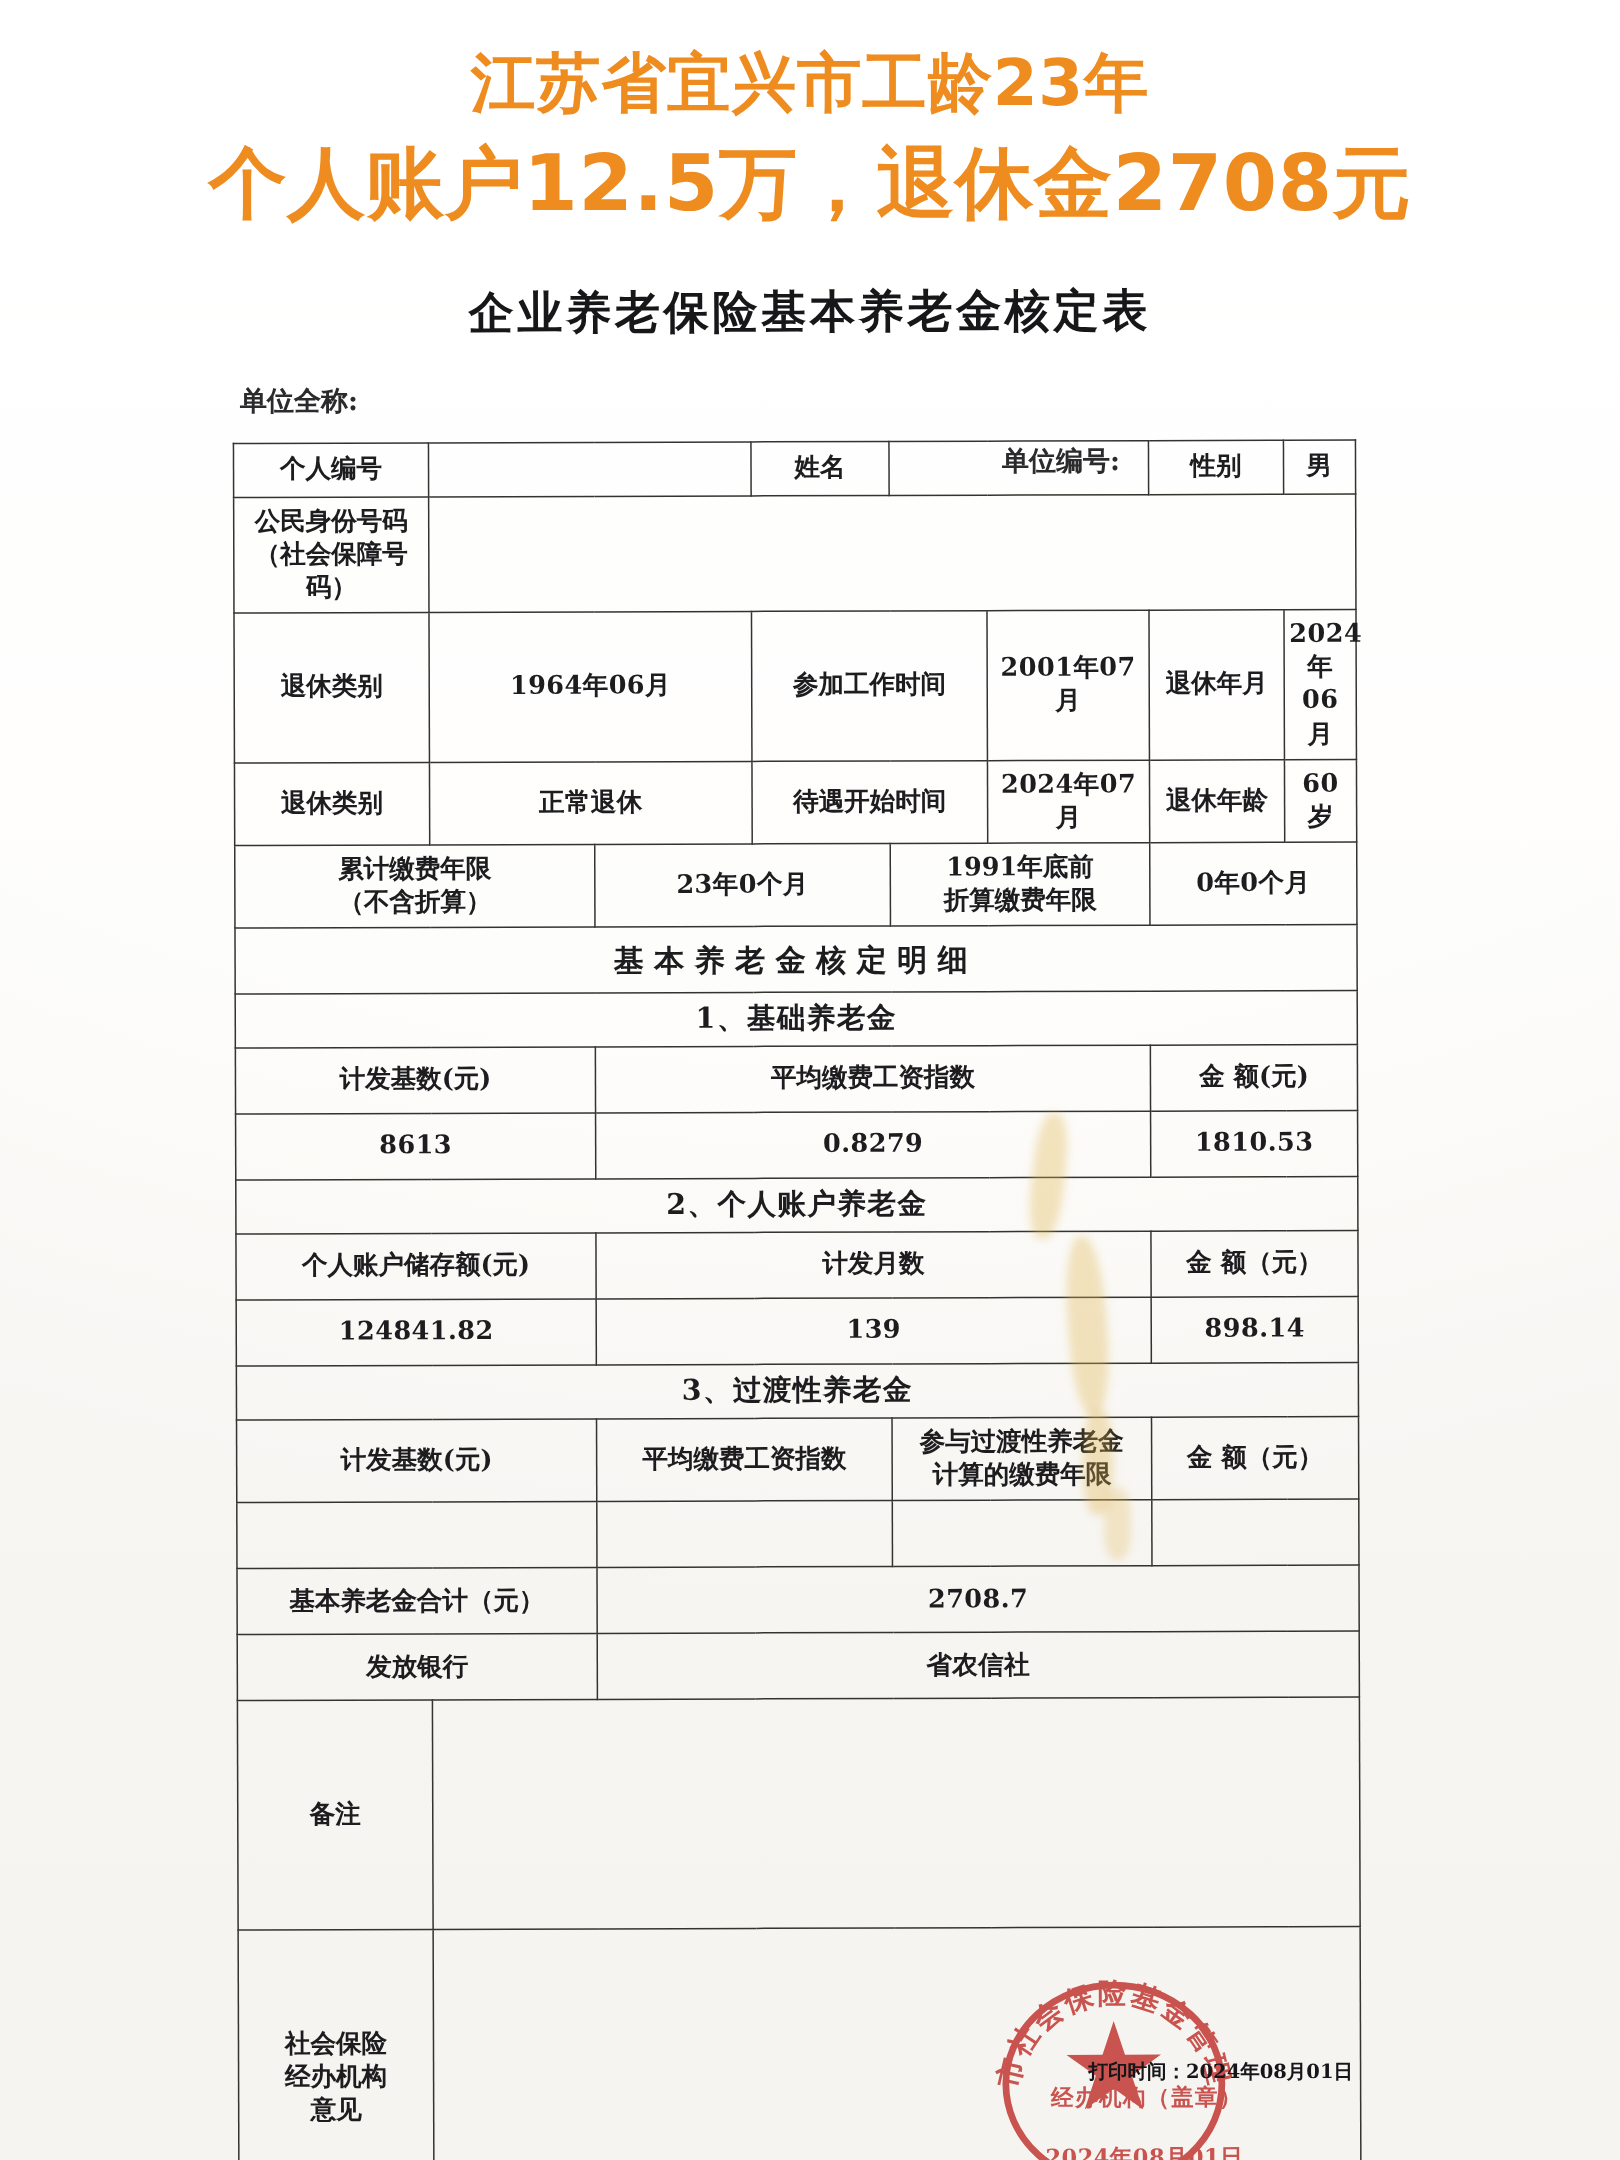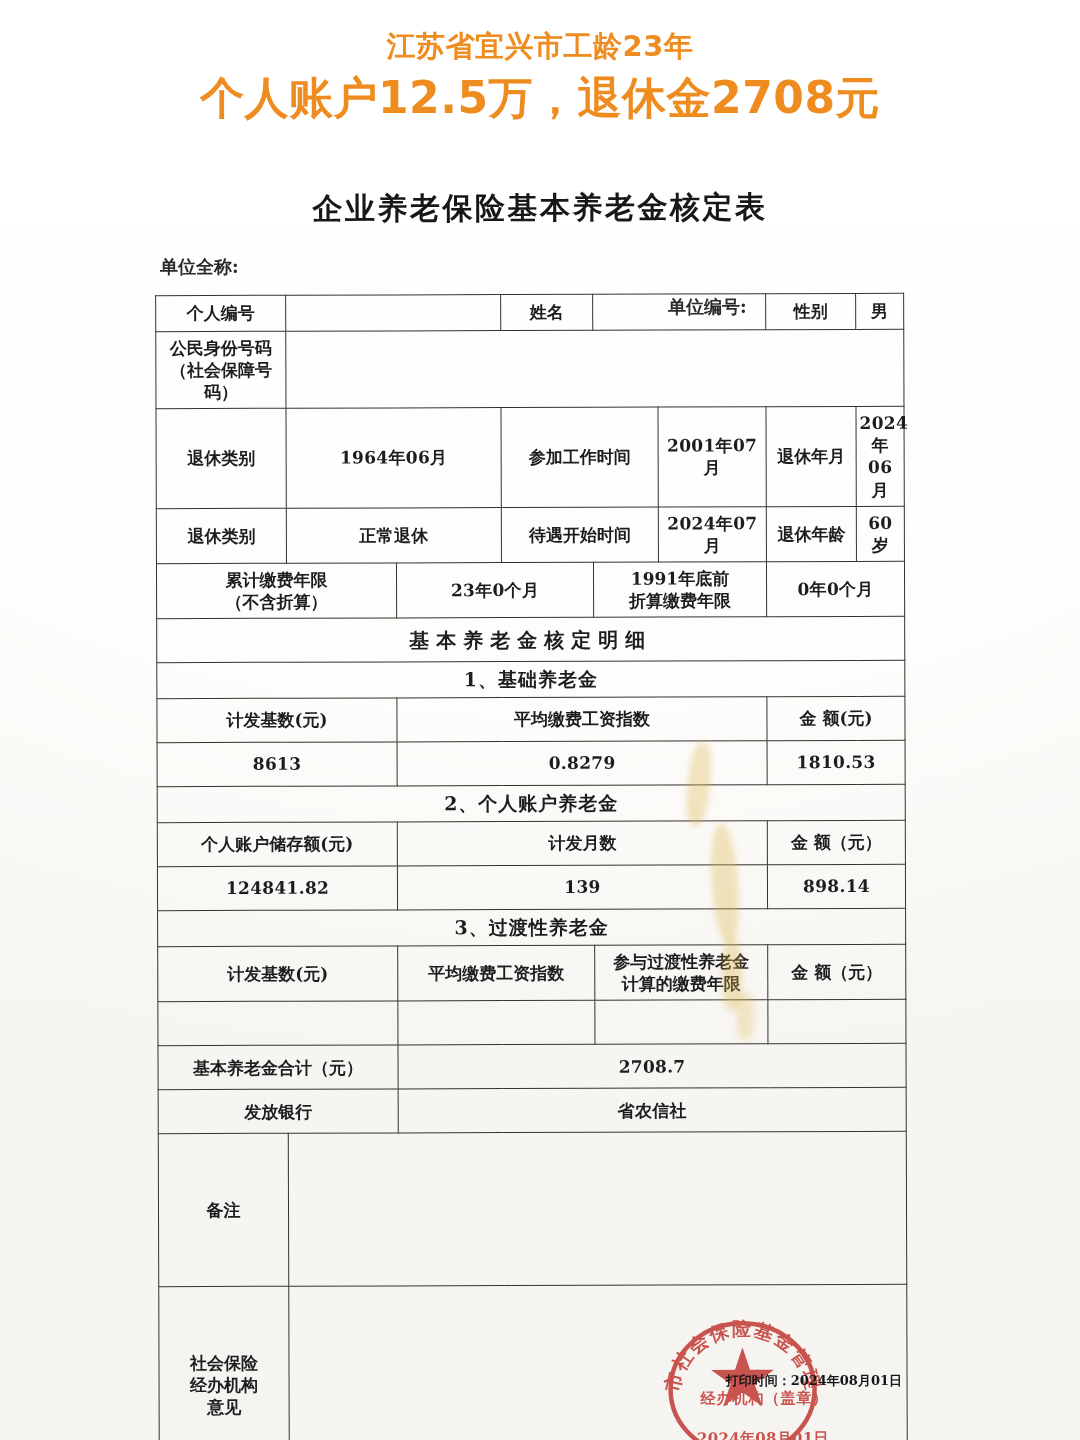--- a/index.html
+++ b/index.html
@@ -20,26 +20,26 @@
   
   .headline {
     width: 1080px;
     padding-top: 26px;
     text-align: center;
     background: #ffffff;
   }
   .headline-line {
     color: #ef8c1f;
     font-weight: 700;
-    font-size: 29px;
+    font-size: 43px;
     line-height: 1.42;
     letter-spacing: 0.5px;
     white-space: nowrap;
   }
-  .headline-line.l2 { font-size: 44px; }
+  .headline-line.l2 { font-size: 52px; }
 
   
   .scan {
     position: absolute;
     left: 0;
     top: 172px;
     width: 1080px;
     height: 1268px;
     background: #f0abfc;
     overflow: hidden;

